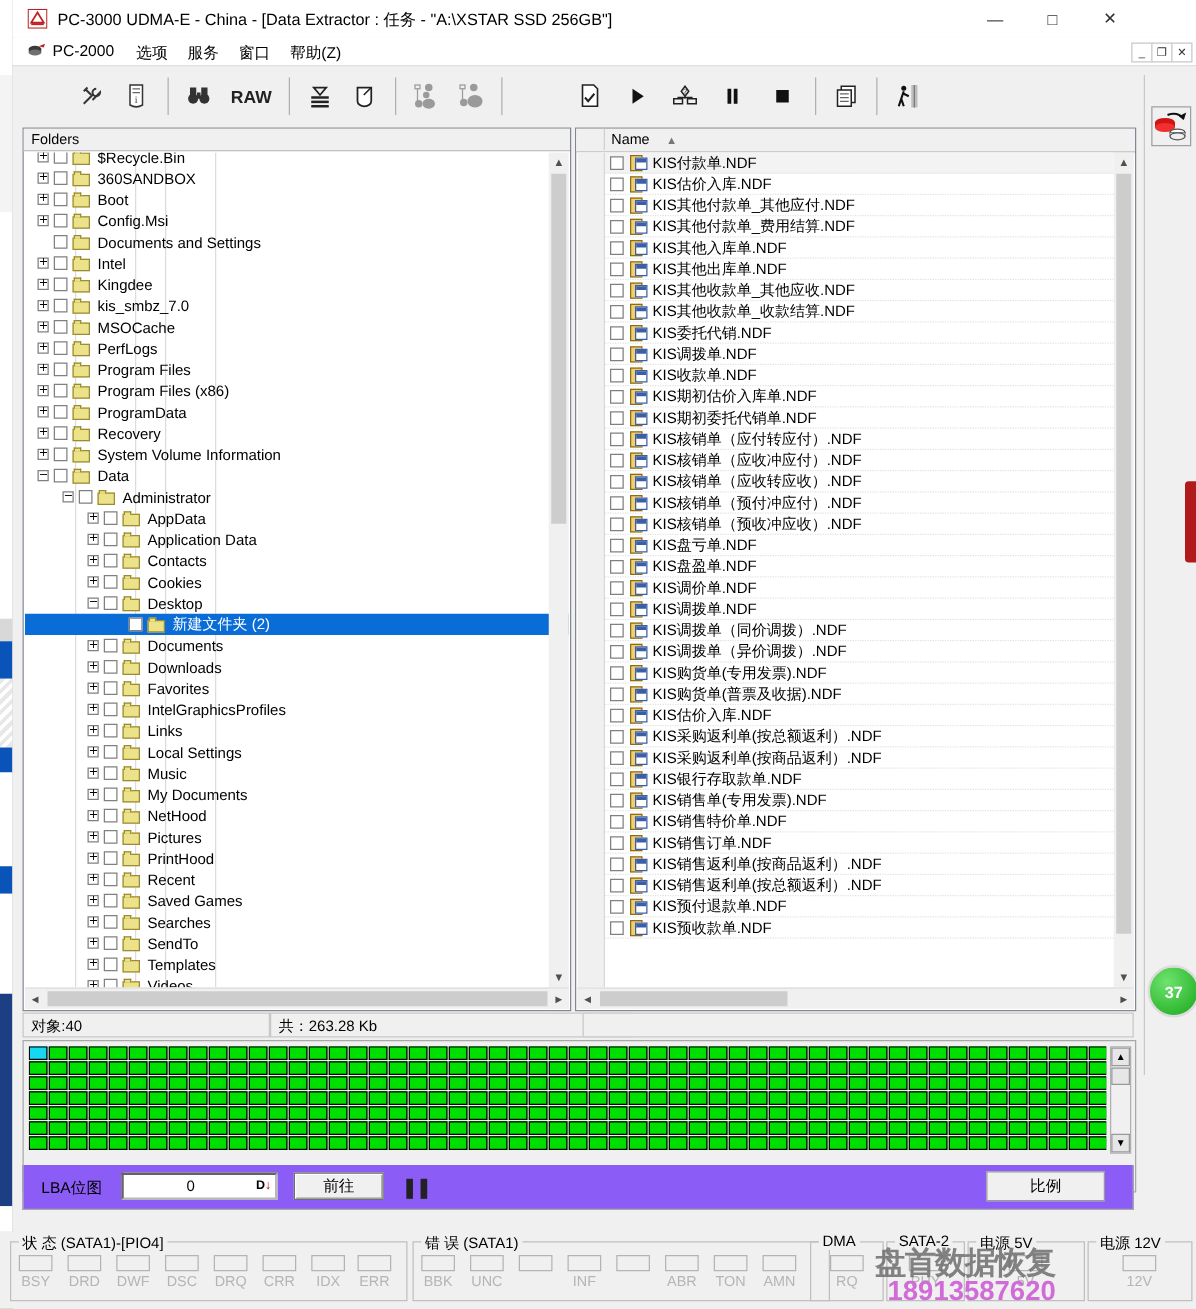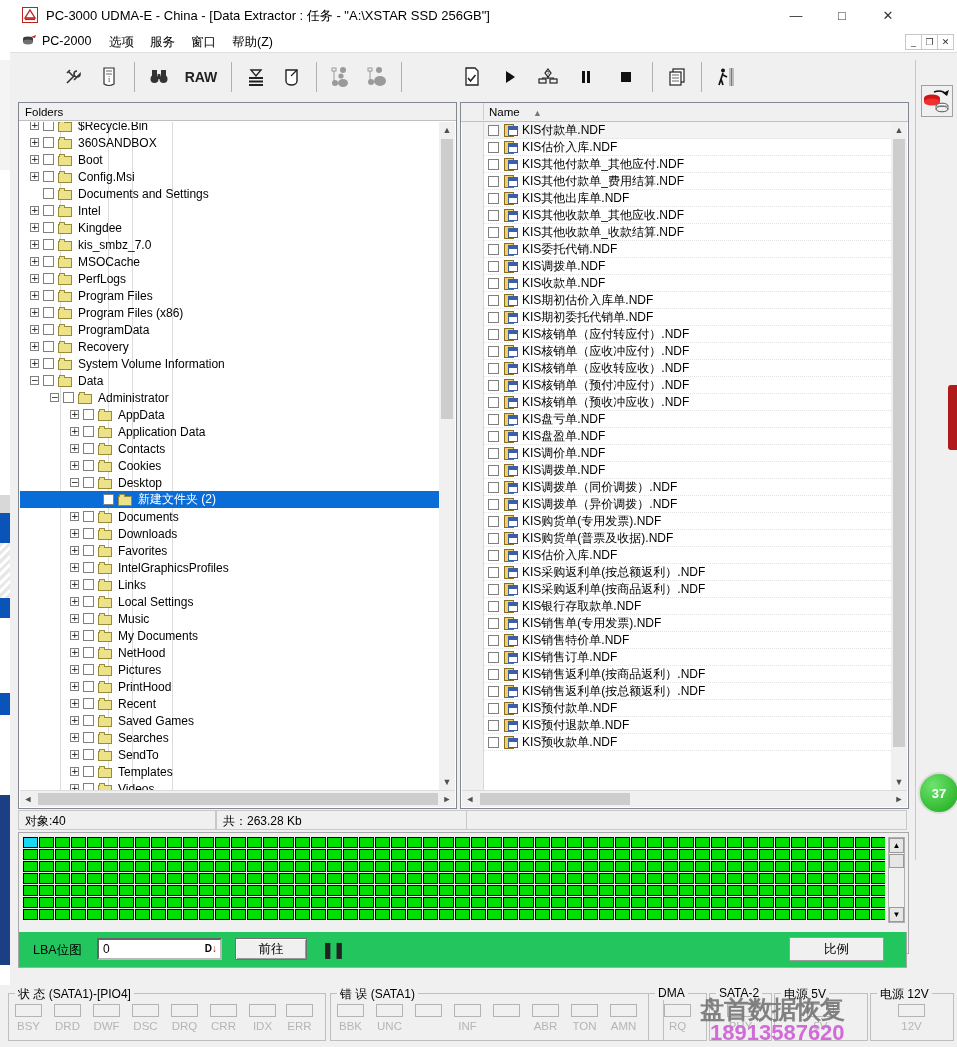--- a/index.html
+++ b/index.html
@@ -105,22 +105,22 @@
   .bmvs .a{position:absolute;left:0;width:15px;height:15px;display:flex;align-items:center;justify-content:center;
       font-size:8px;background:#e6e6e6;border:1px solid #9a9a9a;box-sizing:border-box;}
   .bmvs .th{position:absolute;left:0;top:16px;width:15px;height:14px;background:#e6e6e6;border:1px solid #9a9a9a;box-sizing:border-box;}
 
   .wm1{position:absolute;left:690px;top:893px;font-size:25px;font-weight:bold;color:#6e6e6e;
      letter-spacing:-1px;opacity:.85;white-space:nowrap;z-index:5;}
   .wm2{position:absolute;left:700px;top:920px;font-size:22px;font-weight:bold;color:#d06bd8;
      letter-spacing:0px;white-space:nowrap;z-index:5;}
 
   
-  .lbarow{position:absolute;left:8px;top:832px;width:889px;height:36px;background:#22c55e;
-      border:1px solid #a8a8a8;border-top:none;box-sizing:border-box;}
+  .lbarow{position:absolute;left:8px;top:832px;width:889px;height:36px;background:#8b5cf6;
+      border:1px solid #a8a8a8;border-top:none;box-sizing:border-box;text-align:center;}
   .lbl{position:absolute;font-size:12.5px;}
   .inputbox{position:absolute;background:#fff;border:2px inset #b8b8b8;box-sizing:border-box;
       font-size:12px;padding:2px 18px 0 4px;}
   .spin{position:absolute;right:3px;top:3px;font-size:10px;font-weight:bold;color:#000;}
   .spin em{color:#d00000;font-style:normal;}
   .btn{position:absolute;background:#f0f0f0;border:1px solid #707070;box-sizing:border-box;
       display:flex;align-items:center;justify-content:center;font-size:12.5px;
       box-shadow:inset 1px 1px 0 #fff, inset -1px -1px 0 #9a9a9a;}
   .pausebtn{position:absolute;font-size:16px;letter-spacing:-2px;font-weight:bold;color:#222;}
   .scalebtn{position:absolute;background:#f0f0f0;border:1px solid #9a9a9a;box-sizing:border-box;
@@ -751,20 +751,28 @@
                 <span class="gd"></span>
               </span>
               <span class="fname">KIS其他付款单_费用结算.NDF</span>
             </div>
             <div class="frow">
               <span class="fchk"></span>
               <span class="ficon">
                 <span class="pg"></span>
                 <span class="gd"></span>
               </span>
+              <span class="fname">KIS其他入库单.NDF</span>
+            </div>
+            <div class="frow">
+              <span class="fchk"></span>
+              <span class="ficon">
+                <span class="pg"></span>
+                <span class="gd"></span>
+              </span>
               <span class="fname">KIS其他出库单.NDF</span>
             </div>
             <div class="frow">
               <span class="fchk"></span>
               <span class="ficon">
                 <span class="pg"></span>
                 <span class="gd"></span>
               </span>
               <span class="fname">KIS其他收款单_其他应收.NDF</span>
             </div>
@@ -984,28 +992,20 @@
               </span>
               <span class="fname">KIS销售返利单(按商品返利）.NDF</span>
             </div>
             <div class="frow">
               <span class="fchk"></span>
               <span class="ficon">
                 <span class="pg"></span>
                 <span class="gd"></span>
               </span>
               <span class="fname">KIS销售返利单(按总额返利）.NDF</span>
-            </div>
-            <div class="frow">
-              <span class="fchk"></span>
-              <span class="ficon">
-                <span class="pg"></span>
-                <span class="gd"></span>
-              </span>
-              <span class="fname">KIS预付款单.NDF</span>
             </div>
             <div class="frow">
               <span class="fchk"></span>
               <span class="ficon">
                 <span class="pg"></span>
                 <span class="gd"></span>
               </span>
               <span class="fname">KIS预付退款单.NDF</span>
             </div>
             <div class="frow">

